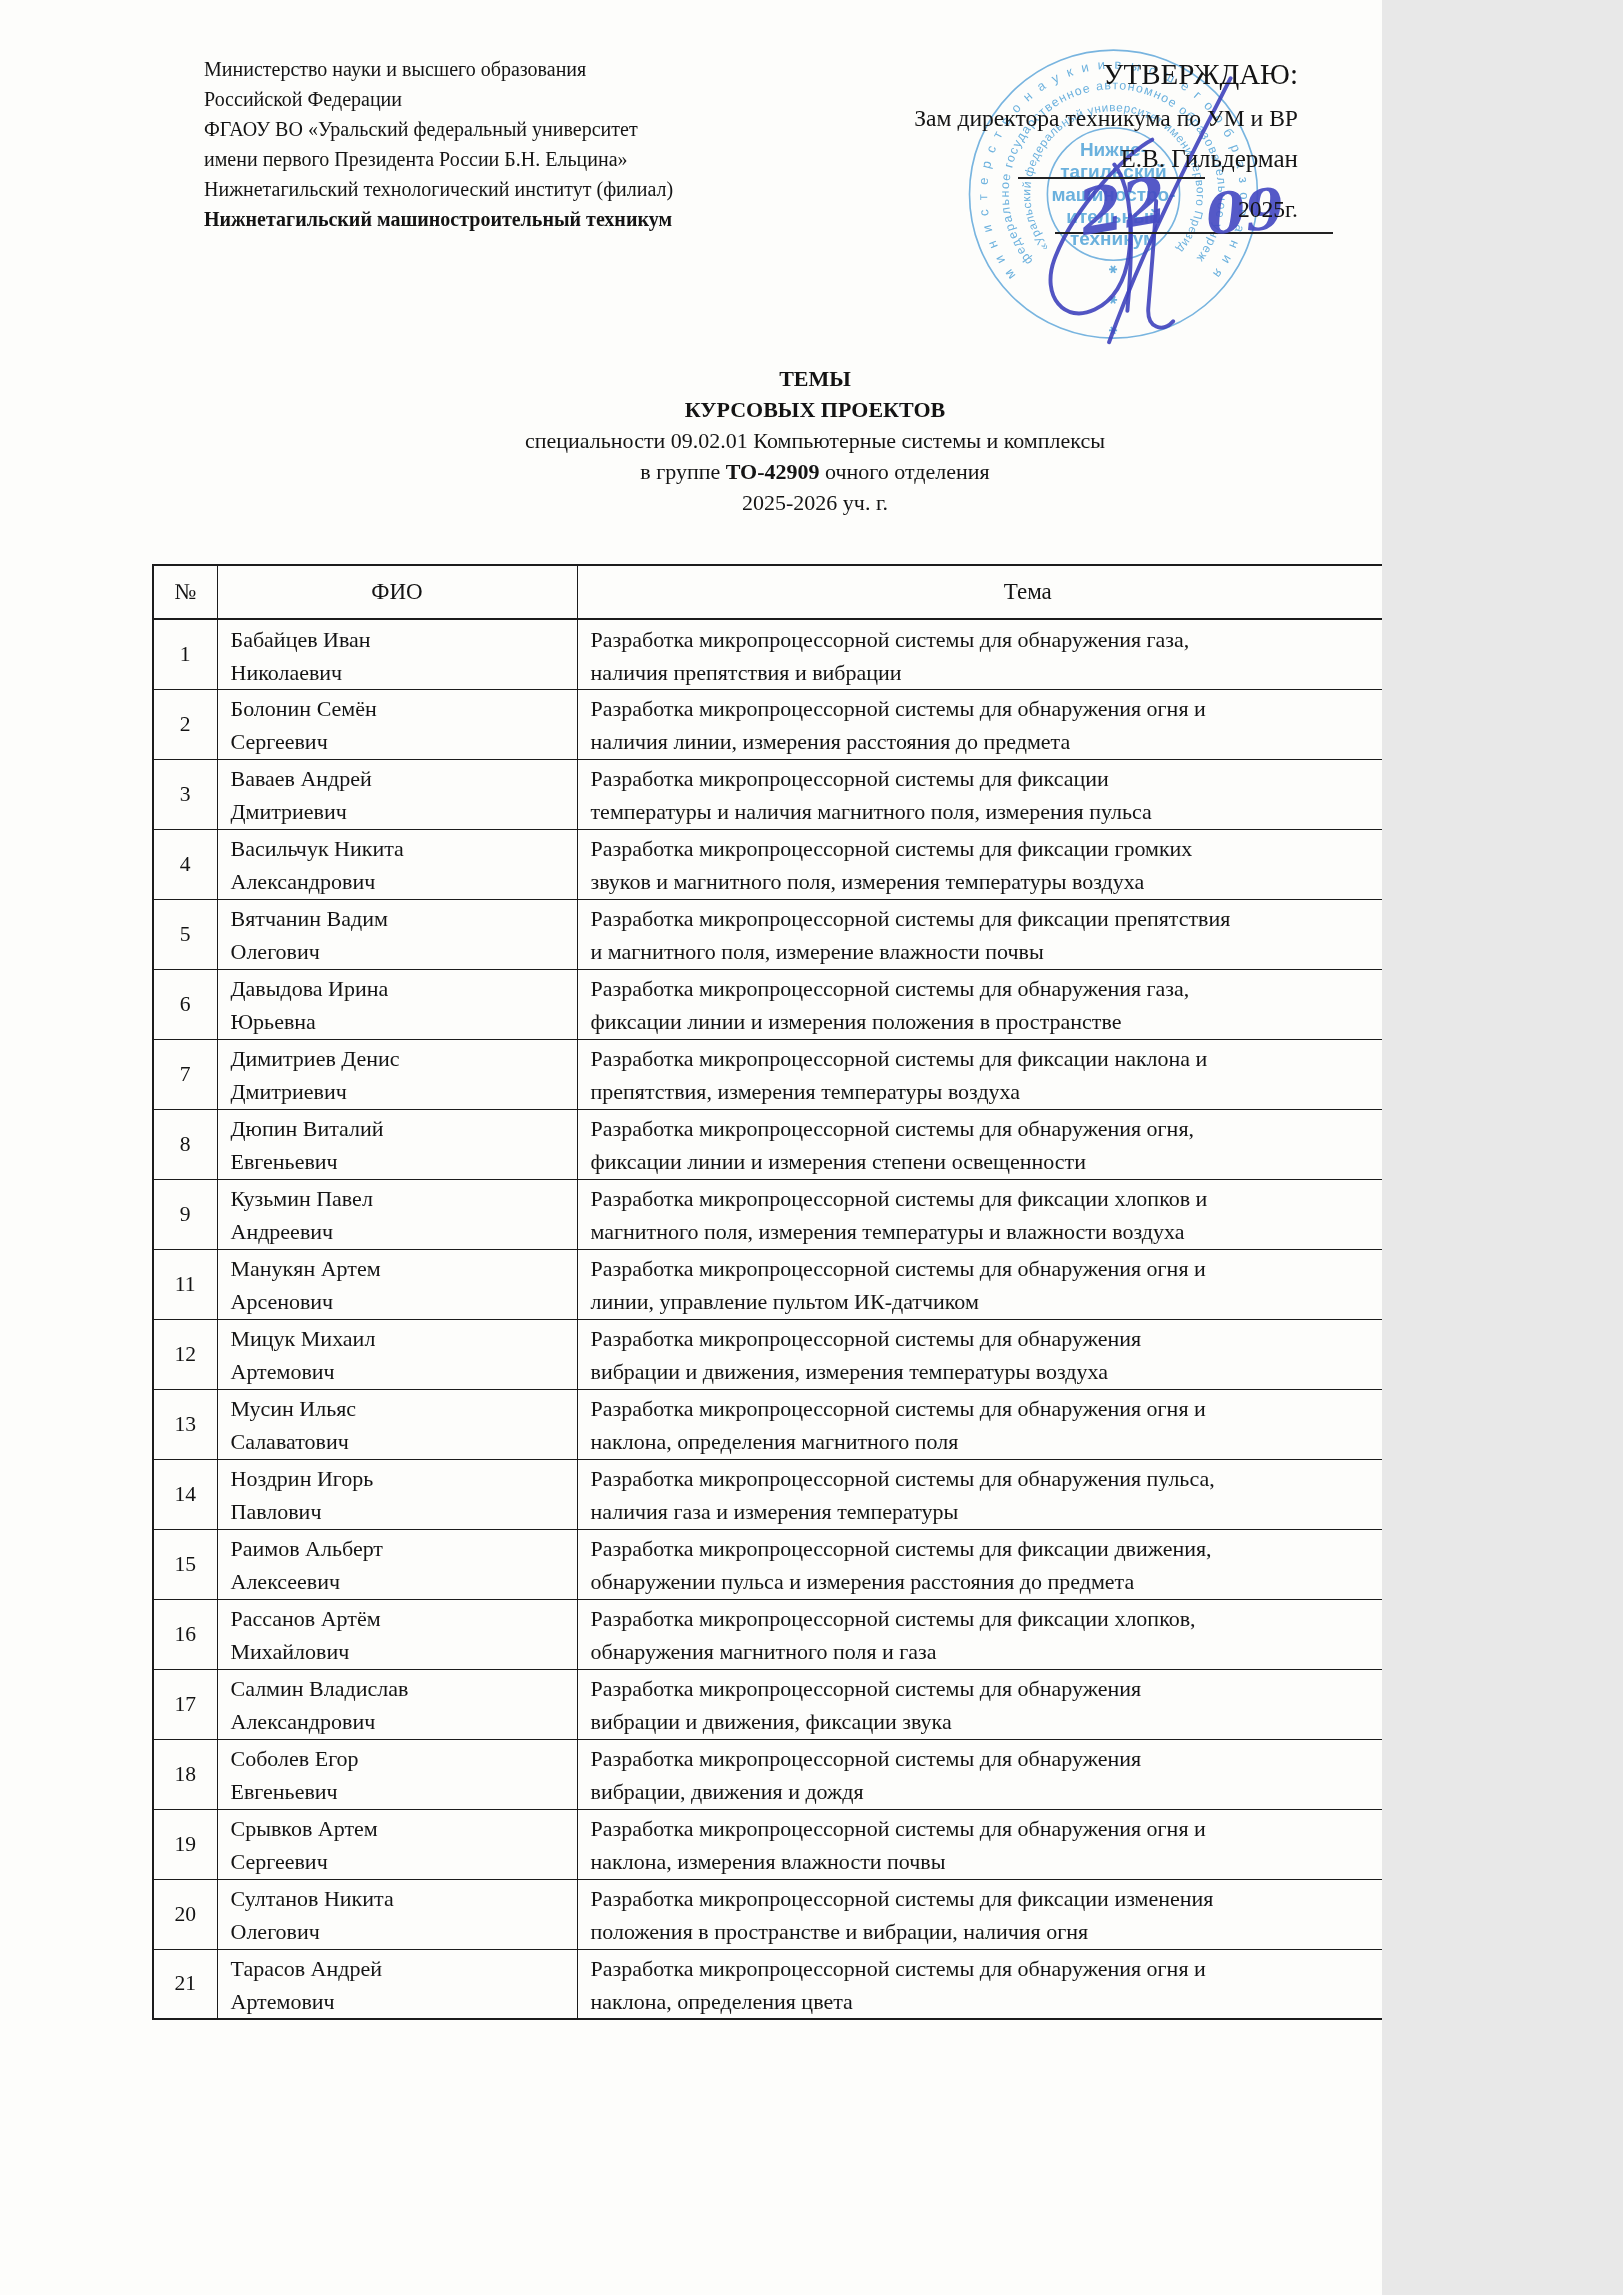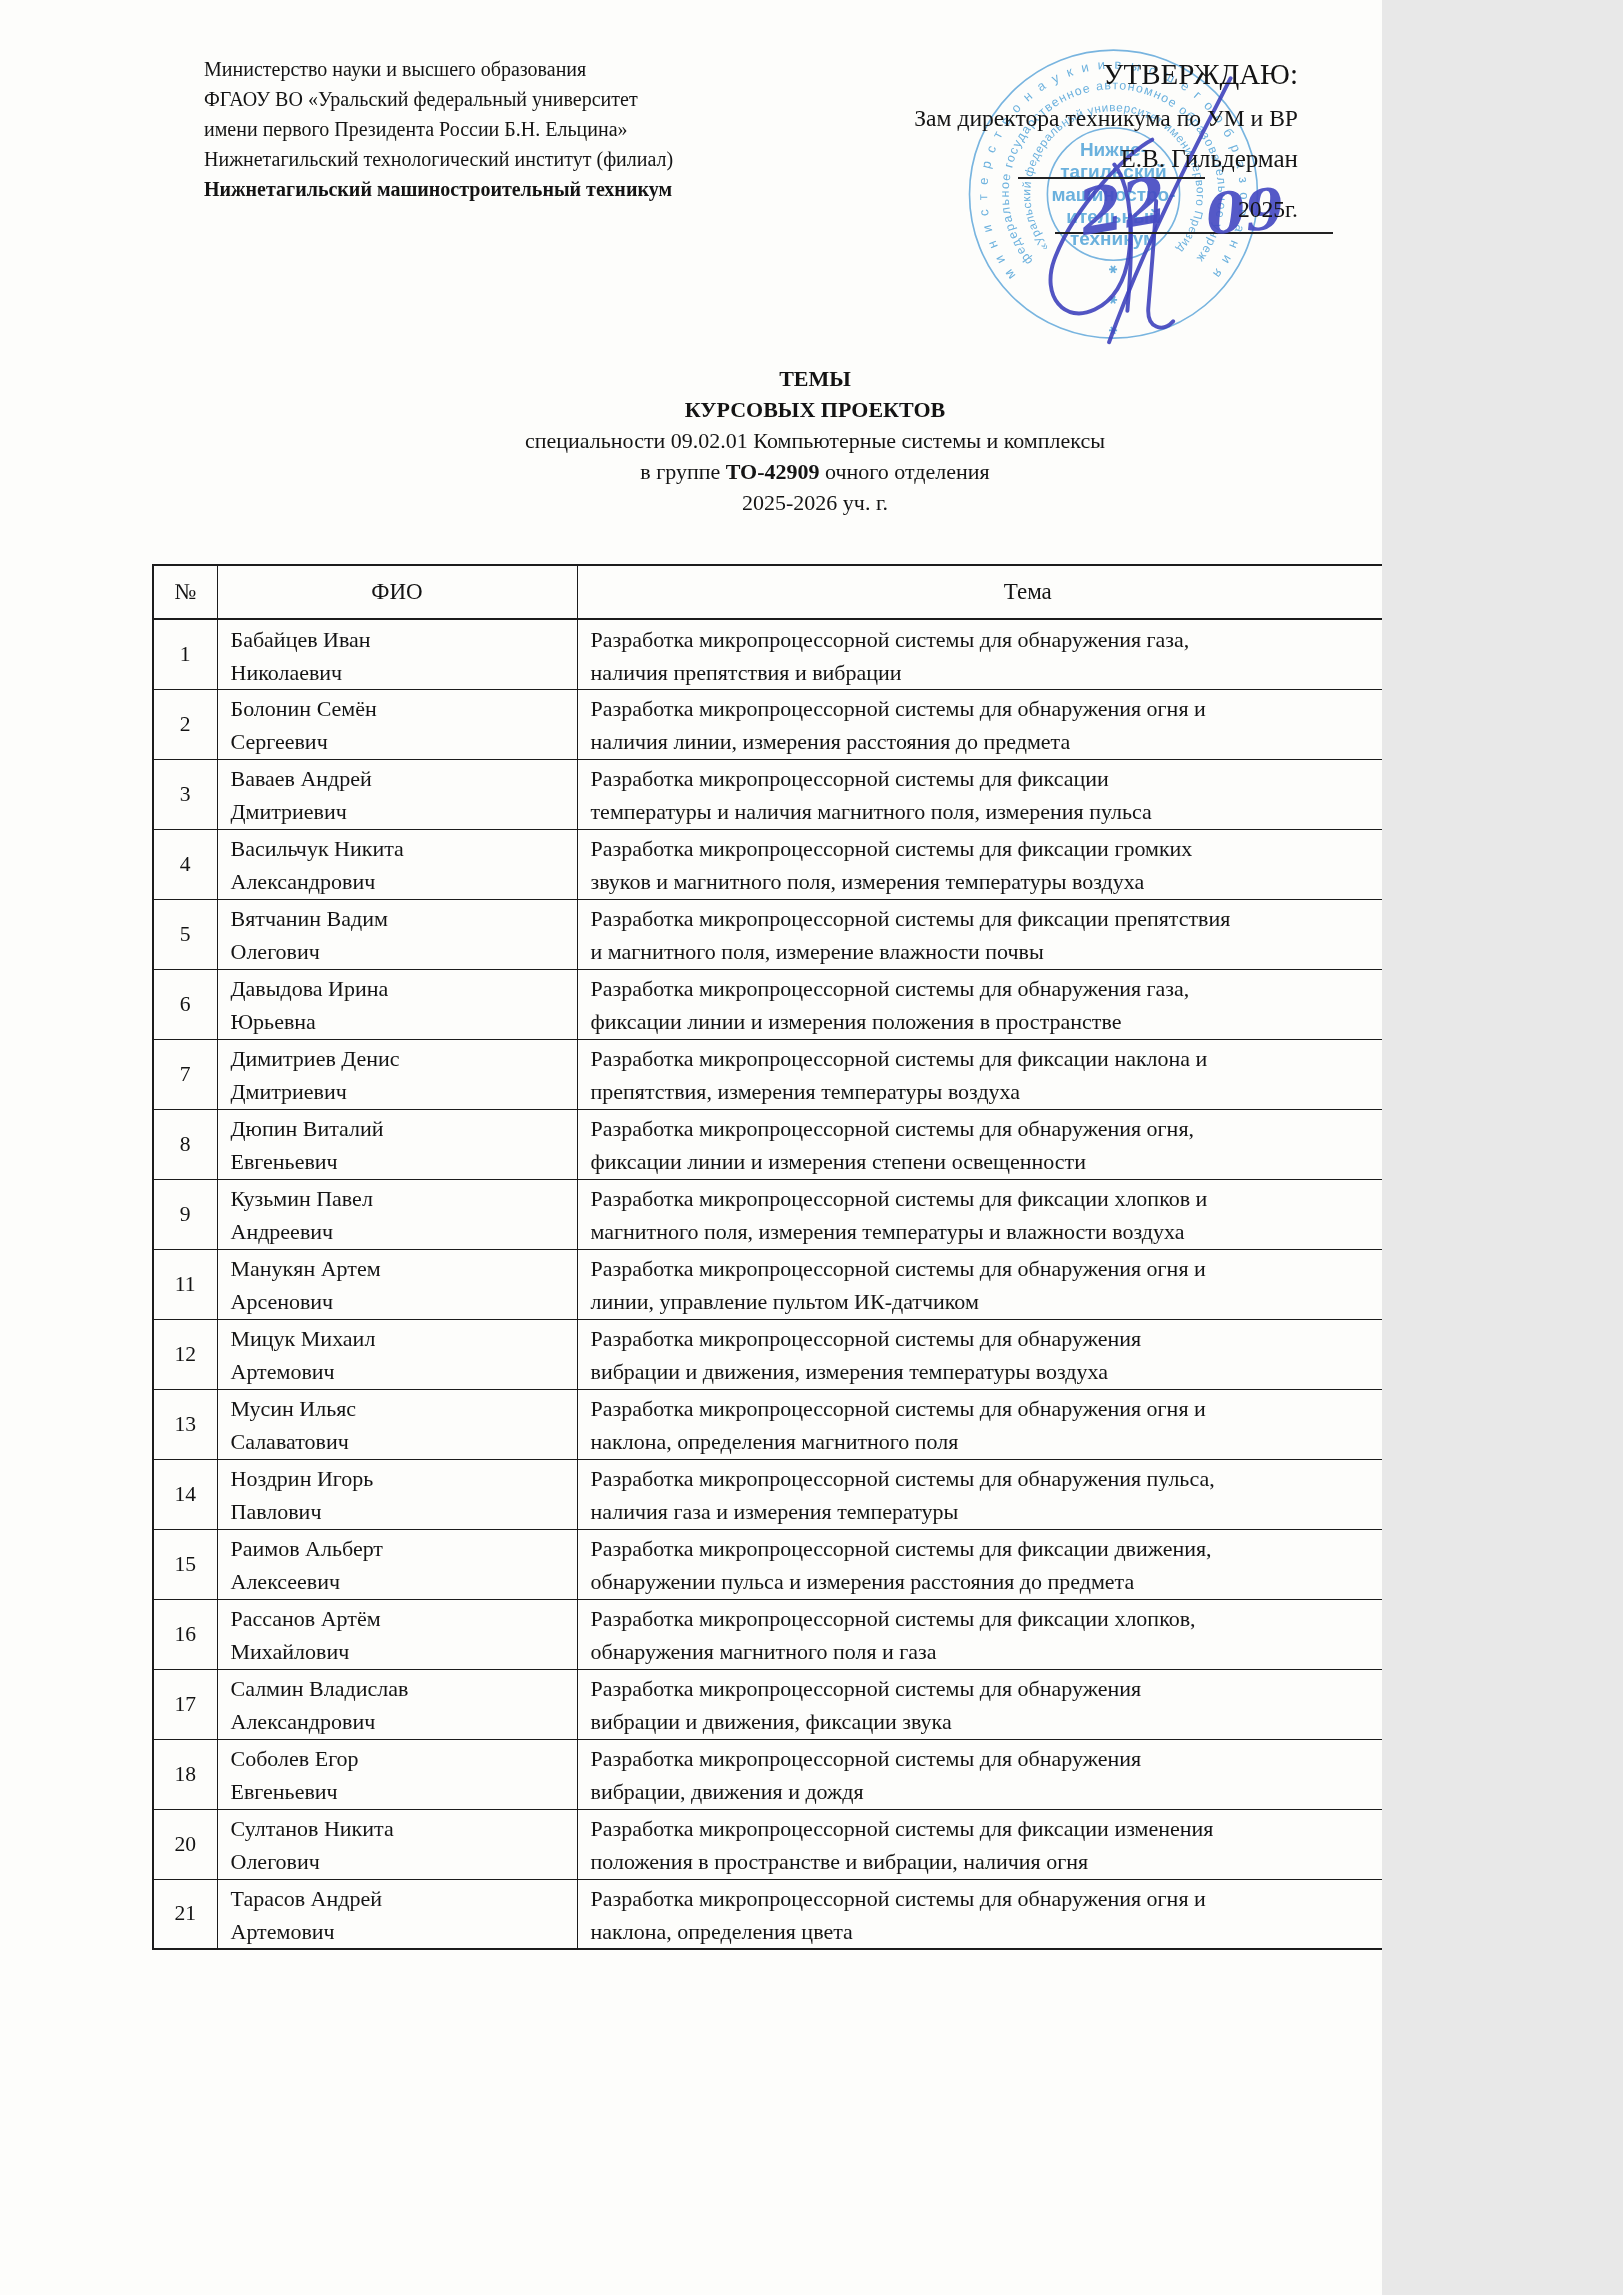--- a/index.html
+++ b/index.html
@@ -54,20 +54,21 @@
   td.c-name, td.c-topic { padding:2.6px 5.2px 0 13px; }
   .cell-line { display:block; line-height:33px; font-size:22px; white-space:nowrap; }
 </style>
 </head>
 <body>
 
 <div class="page">
 
   <div class="org-block">
     <div class="org-line">Министерство науки и высшего образования</div>
+    <div class="org-line">Российской Федерации</div>
     <div class="org-line">ФГАОУ ВО «Уральский федеральный университет</div>
     <div class="org-line">имени первого Президента России Б.Н. Ельцина»</div>
     <div class="org-line">Нижнетагильский технологический институт (филиал)</div>
     <div class="org-line bold">Нижнетагильский машиностроительный техникум</div>
   </div>
 
   <svg class="stamp" width="305" height="313" viewBox="0 0 466 478">
     <defs>
       <path id="ringO" d="M 84 364 A 193 193 0 1 1 382 364"></path>
       <path id="ringM" d="M 110 342 A 160 160 0 1 1 356 342"></path>
@@ -311,20 +312,31 @@
           <td class="c-name">
             <span class="cell-line">Соболев Егор</span>
             <span class="cell-line">Евгеньевич</span>
           </td>
           <td class="c-topic">
             <span class="cell-line">Разработка микропроцессорной системы для обнаружения</span>
             <span class="cell-line">вибрации, движения и дождя</span>
           </td>
         </tr>
         <tr>
+          <td class="c-num">19</td>
+          <td class="c-name">
+            <span class="cell-line">Срывков Артем</span>
+            <span class="cell-line">Сергеевич</span>
+          </td>
+          <td class="c-topic">
+            <span class="cell-line">Разработка микропроцессорной системы для обнаружения огня и</span>
+            <span class="cell-line">наклона, измерения влажности почвы</span>
+          </td>
+        </tr>
+        <tr>
           <td class="c-num">20</td>
           <td class="c-name">
             <span class="cell-line">Султанов Никита</span>
             <span class="cell-line">Олегович</span>
           </td>
           <td class="c-topic">
             <span class="cell-line">Разработка микропроцессорной системы для фиксации изменения</span>
             <span class="cell-line">положения в пространстве и вибрации, наличия огня</span>
           </td>
         </tr>

